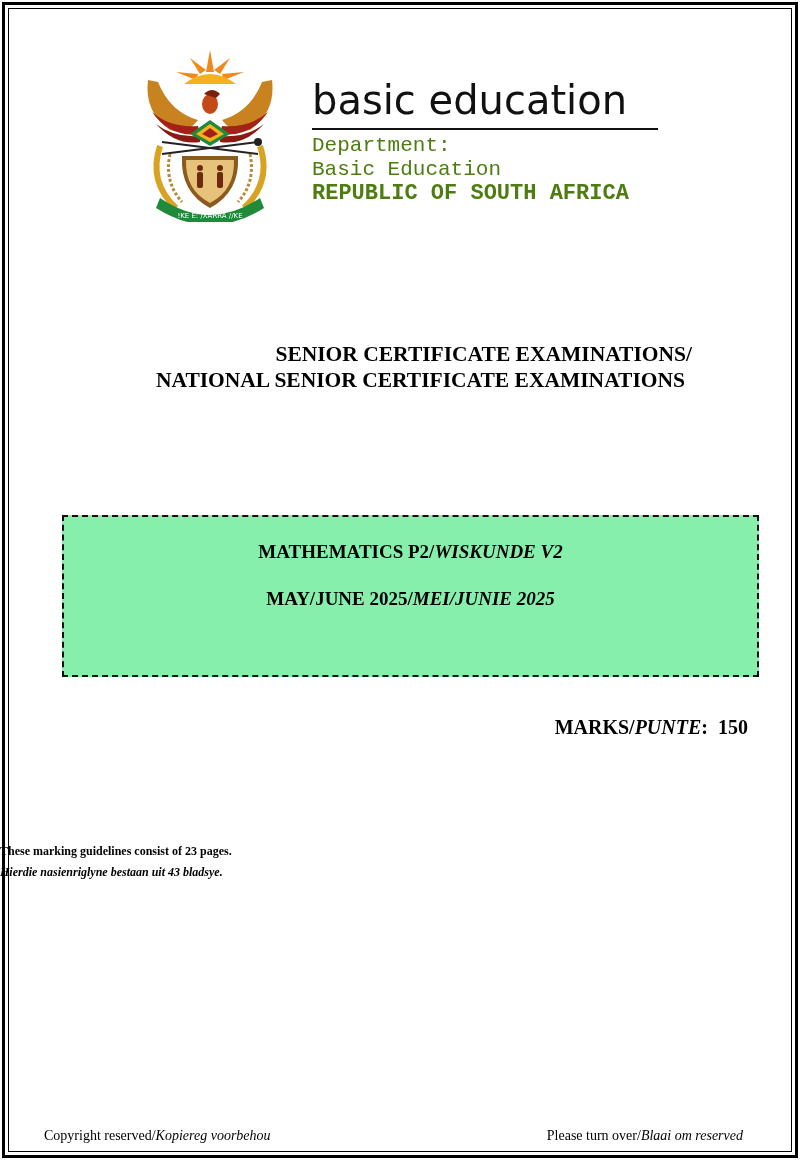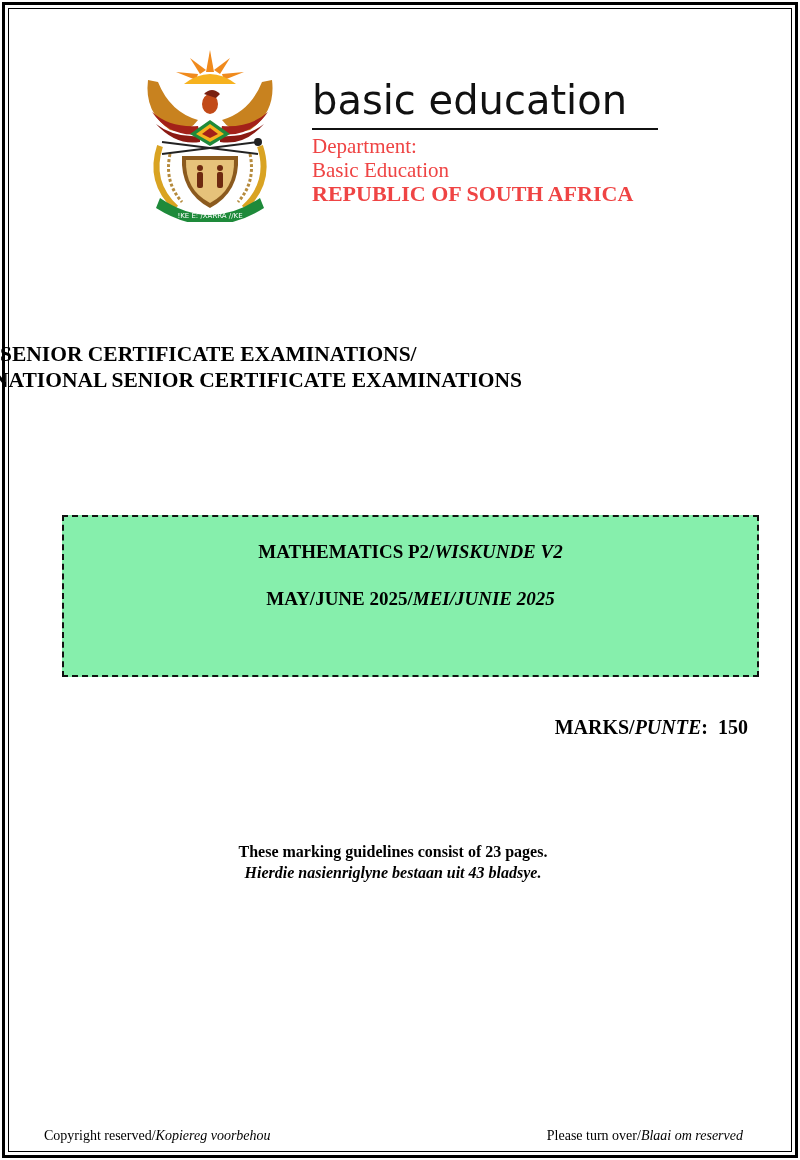--- a/index.html
+++ b/index.html
@@ -5,38 +5,38 @@
     html, body { margin: 0; padding: 0; background: #ffffff; }
     body { width: 800px; height: 1160px; position: relative; overflow: hidden; font-family: "Liberation Serif", serif; color: #000; }
     .outer-border { position: absolute; left: 2px; top: 2px; width: 790px; height: 1150px; border: 3px solid #000; }
     .inner-border { position: absolute; left: 8px; top: 8px; width: 782px; height: 1142px; border: 1px solid #000; }
 
     .logo-block { position: absolute; left: 140px; top: 42px; width: 530px; height: 180px; }
     .crest { position: absolute; left: 0; top: 0; width: 140px; height: 180px; }
     .brand { position: absolute; left: 172px; top: 34px; width: 348px; }
     .brand-title { font-family: "DejaVu Sans", sans-serif; font-size: 40px; line-height: 48px; letter-spacing: 0px; color: #111; }
     .brand-rule { height: 2px; background: #111; margin-top: 4px; width: 346px; }
-    .brand-line { font-family: Liberation Serif, serif; font-size: 21px; line-height: 24px; color: #ef4444; }
+    .brand-line { font-family: Liberation Mono, monospace; font-size: 21px; line-height: 24px; color: #4d7c0f; }
     .brand-line.first { margin-top: 4px; }
     .brand-line.bold { font-weight: bold; font-size: 22px; }
 
-    .heading { position: absolute; left: 0; width: 692px; text-align: left; font-weight: bold; font-size: 21.5px; line-height: 26px; }
+    .heading { position: absolute; left: 0; width: 692px; text-align: right; font-weight: bold; font-size: 21.5px; line-height: 26px; }
     .heading.h1 { top: 341px; }
     .heading.h2 { top: 367px; left: -7px; }
 
     .title-box { position: absolute; left: 62px; top: 515px; width: 693px; height: 158px; background: #86efac; border: 2px dashed #111; border-style: dashed; }
     .title-box-line { position: absolute; left: 0; width: 693px; text-align: center; font-weight: bold; font-size: 19px; line-height: 22px; }
     .title-box-line.l1 { top: 24px; }
     .title-box-line.l2 { top: 71px; text-align: center; }
     .title-box-line.l3 { top: 117px; }
     .it { font-style: italic; }
 
     .marks { position: absolute; right: 52px; top: 717px; font-weight: bold; font-size: 20px; line-height: 20px; }
 
-    .pages-info { position: absolute; left: 0; width: 786px; text-align: center; top: 841px; font-weight: bold; font-size: 16px; line-height: 21px; }
+    .pages-info { position: absolute; left: 0; width: 786px; top: 841px; font-weight: bold; font-size: 12px; line-height: 21px; }
 
     .footer-left { position: absolute; left: 44px; top: 1127px; font-size: 14px; line-height: 18px; }
     .footer-right { position: absolute; right: 57px; top: 1127px; font-size: 14px; line-height: 18px; }
   </style>
 </head>
 <body>
 
 <div class="outer-border"></div>
 <div class="inner-border"></div>
 

